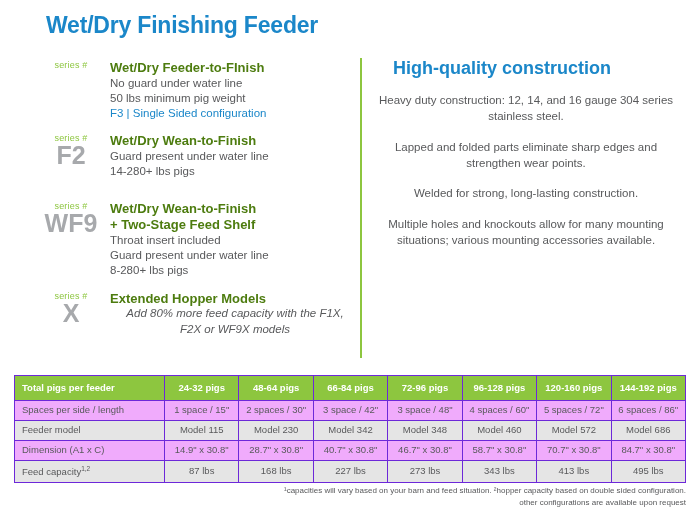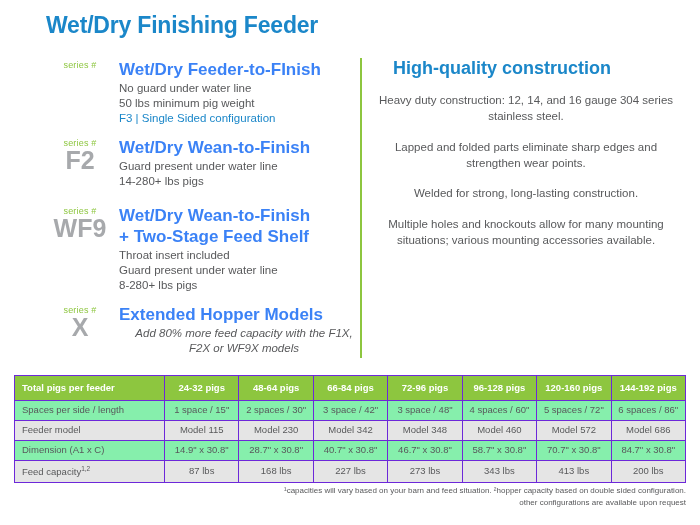--- a/index.html
+++ b/index.html
@@ -26,21 +26,21 @@
     top: 12px;
     font-size: 23px;
     font-weight: bold;
     color: #1b87c9;
     letter-spacing: -0.2px;
   }
 
   
   .series-col {
     position: absolute;
-    left: 49px;
+    left: 40px;
     top: 60px;
     width: 320px;
   }
   .series-row {
     position: relative;
     min-height: 56px;
     margin-bottom: 12px;
   }
   .series-badge {
     position: absolute;
@@ -58,23 +58,23 @@
     font-size: 25px;
     font-weight: bold;
     color: #a7a9ac;
     line-height: 1.05;
     margin-top: -1px;
   }
   .series-body {
     margin-left: 70px;
   }
   .series-head {
-    font-size: 17px;
-    font-weight: bold;
-    color: #3b82f6;
+    font-size: 13px;
+    font-weight: bold;
+    color: #4d7c0f;
     line-height: 1.22;
   }
   .series-line {
     font-size: 11.5px;
     color: #58595b;
     line-height: 1.32;
   }
   .series-line.alt {
     color: #1b87c9;
   }
@@ -144,21 +144,21 @@
   table.spec thead th.first {
     text-align: left;
     padding-left: 7px;
   }
   table.spec tbody td {
     background: #e5e5e5;
     color: #58595b;
     text-align: center;
   }
   table.spec tbody tr.odd td {
-    background: #86efac;
+    background: #f0abfc;
   }
   table.spec tbody td.first {
     text-align: left;
     padding-left: 7px;
   }
   .sup {
     font-size: 6.5px;
     vertical-align: super;
   }
   .footnotes {
@@ -289,21 +289,21 @@
           <td>84.7" x 30.8"</td>
         </tr>
         <tr>
           <td class="first"><span>Feed capacity</span><span class="sup">1,2</span></td>
           <td>87 lbs</td>
           <td>168 lbs</td>
           <td>227 lbs</td>
           <td>273 lbs</td>
           <td>343 lbs</td>
           <td>413 lbs</td>
-          <td>200 lbs</td>
+          <td>495 lbs</td>
         </tr>
       </tbody>
     </table>
   </div>
 
   <div class="footnotes">
     <div>¹capacities will vary based on your barn and feed situation. ²hopper capacity based on double sided configuration.</div>
     <div>other configurations are available upon request</div>
   </div>
 

